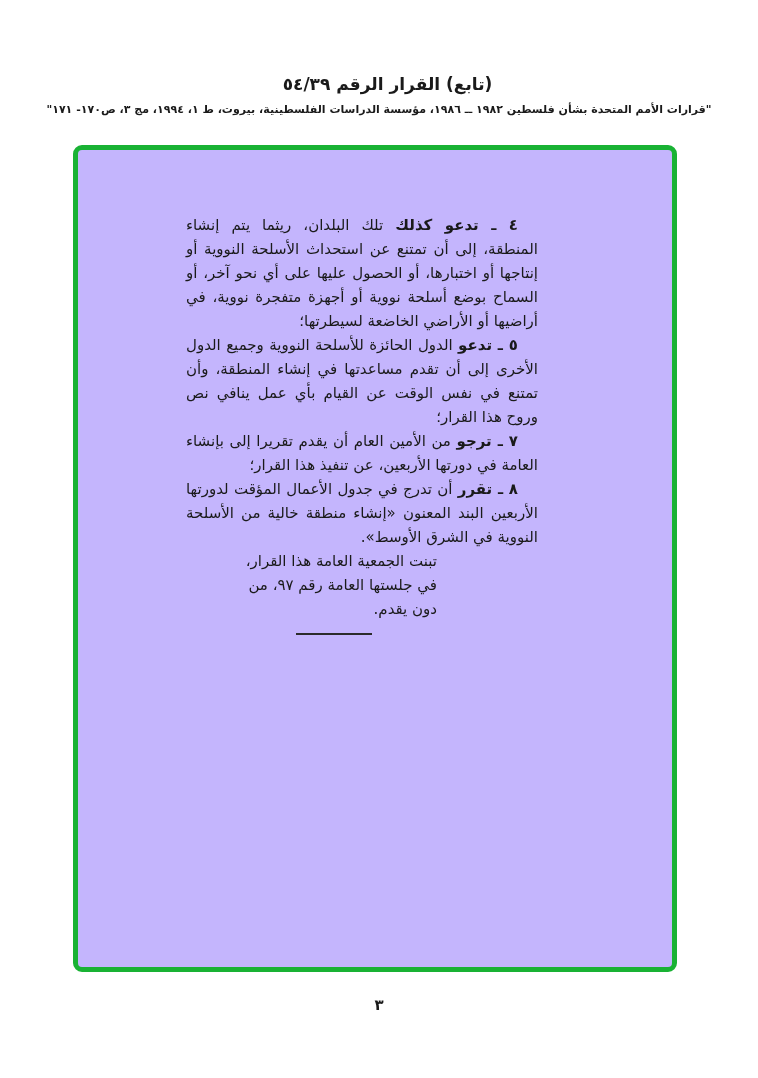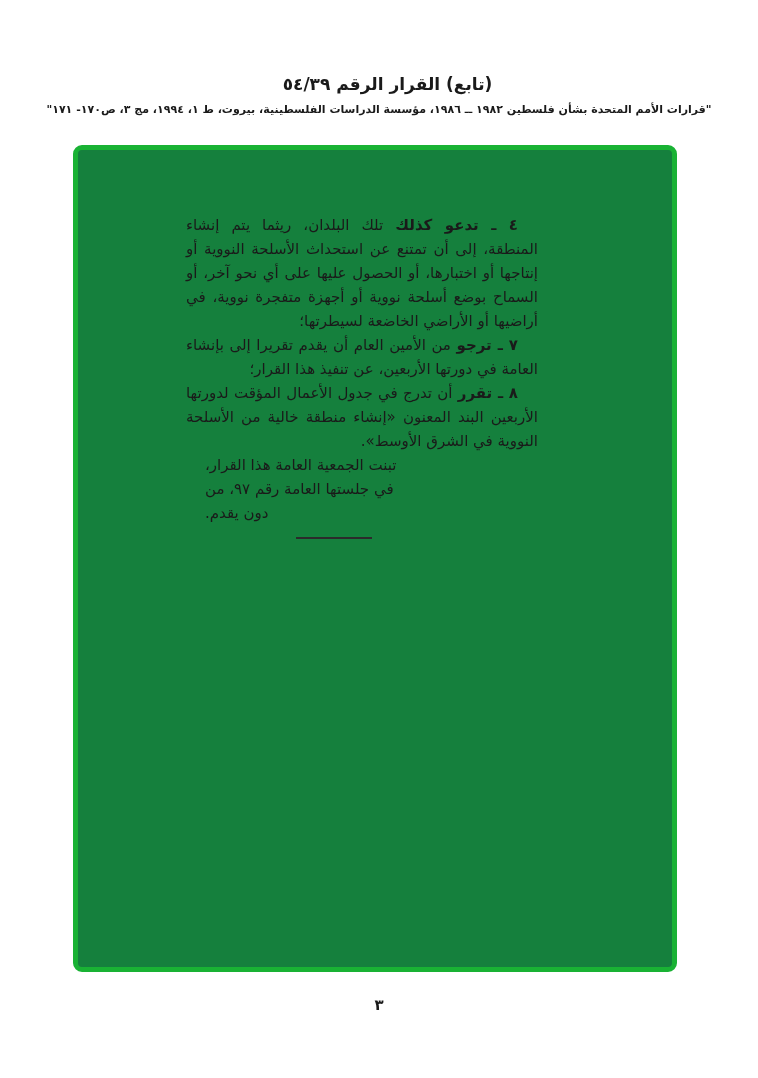--- a/index.html
+++ b/index.html
@@ -28,39 +28,39 @@
     font-weight: bold;
     white-space: nowrap;
   }
   .frame {
     position: absolute;
     left: 73px; top: 145px;
     width: 604px; height: 827px;
     box-sizing: border-box;
     border: 5px solid #19b234;
     border-radius: 9px;
-    background: #15803d;
+    background: #c4b5fd;
   }
   .textcol {
     position: absolute;
     top: 63px; right: 134px;
     width: 352px;
     font-size: 15px;
     line-height: 24px;
     text-align: justify;
   }
   .textcol p {
     margin: 0;
     text-indent: 20px;
   }
   .lead { font-weight: bold; }
   .adoption {
     width: 232px;
     margin: 0 101px 12px auto;
-    text-align: left;
+    text-align: right;
     text-indent: 0;
   }
   .rule {
     width: 76px; height: 2px;
     background: #2b2b2b;
     margin: 5px 166px 0 auto;
   }
   .pagenum {
     position: absolute;
     top: 996px; left: 0; right: 0;
@@ -77,20 +77,21 @@
   <div class="header">
     <div class="title">(تابع) القرار الرقم ٥٤/٣٩</div>
     <div class="citation">"قرارات الأمم المتحدة بشأن فلسطين ١٩٨٢ ــ ١٩٨٦، مؤسسة الدراسات الفلسطينية، بيروت، ط ١، ١٩٩٤، مج ٣، ص١٧٠- ١٧١"</div>
   </div>
 
   <div class="frame">
     <div class="textcol">
 
       <p><span class="lead">٤ ـ تدعو كذلك</span> <span>تلك البلدان، ريثما يتم إنشاء المنطقة، إلى أن تمتنع عن استحداث الأسلحة النووية أو إنتاجها أو اختبارها، أو الحصول عليها على أي نحو آخر، أو السماح بوضع أسلحة نووية أو أجهزة متفجرة نووية، في أراضيها أو الأراضي الخاضعة لسيطرتها؛</span></p>
 
+      <p><span class="lead">٥ ـ تدعو</span> <span>الدول الحائزة للأسلحة النووية وجميع الدول الأخرى إلى أن تقدم مساعدتها في إنشاء المنطقة، وأن تمتنع في نفس الوقت عن القيام بأي عمل ينافي نص وروح هذا القرار؛</span></p>
 
 
       <p><span class="lead">٧ ـ ترجو</span> <span>من الأمين العام أن يقدم تقريرا إلى بإنشاء العامة في دورتها الأربعين، عن تنفيذ هذا القرار؛</span></p>
 
       <p><span class="lead">٨ ـ تقرر</span> <span>أن تدرج في جدول الأعمال المؤقت لدورتها الأربعين البند المعنون «إنشاء منطقة خالية من الأسلحة النووية في الشرق الأوسط».</span></p>
 
       <div class="adoption">
         <div>تبنت الجمعية العامة هذا القرار،</div>
         <div>في جلستها العامة رقم ٩٧، من</div>
         <div>دون يقدم.</div>

